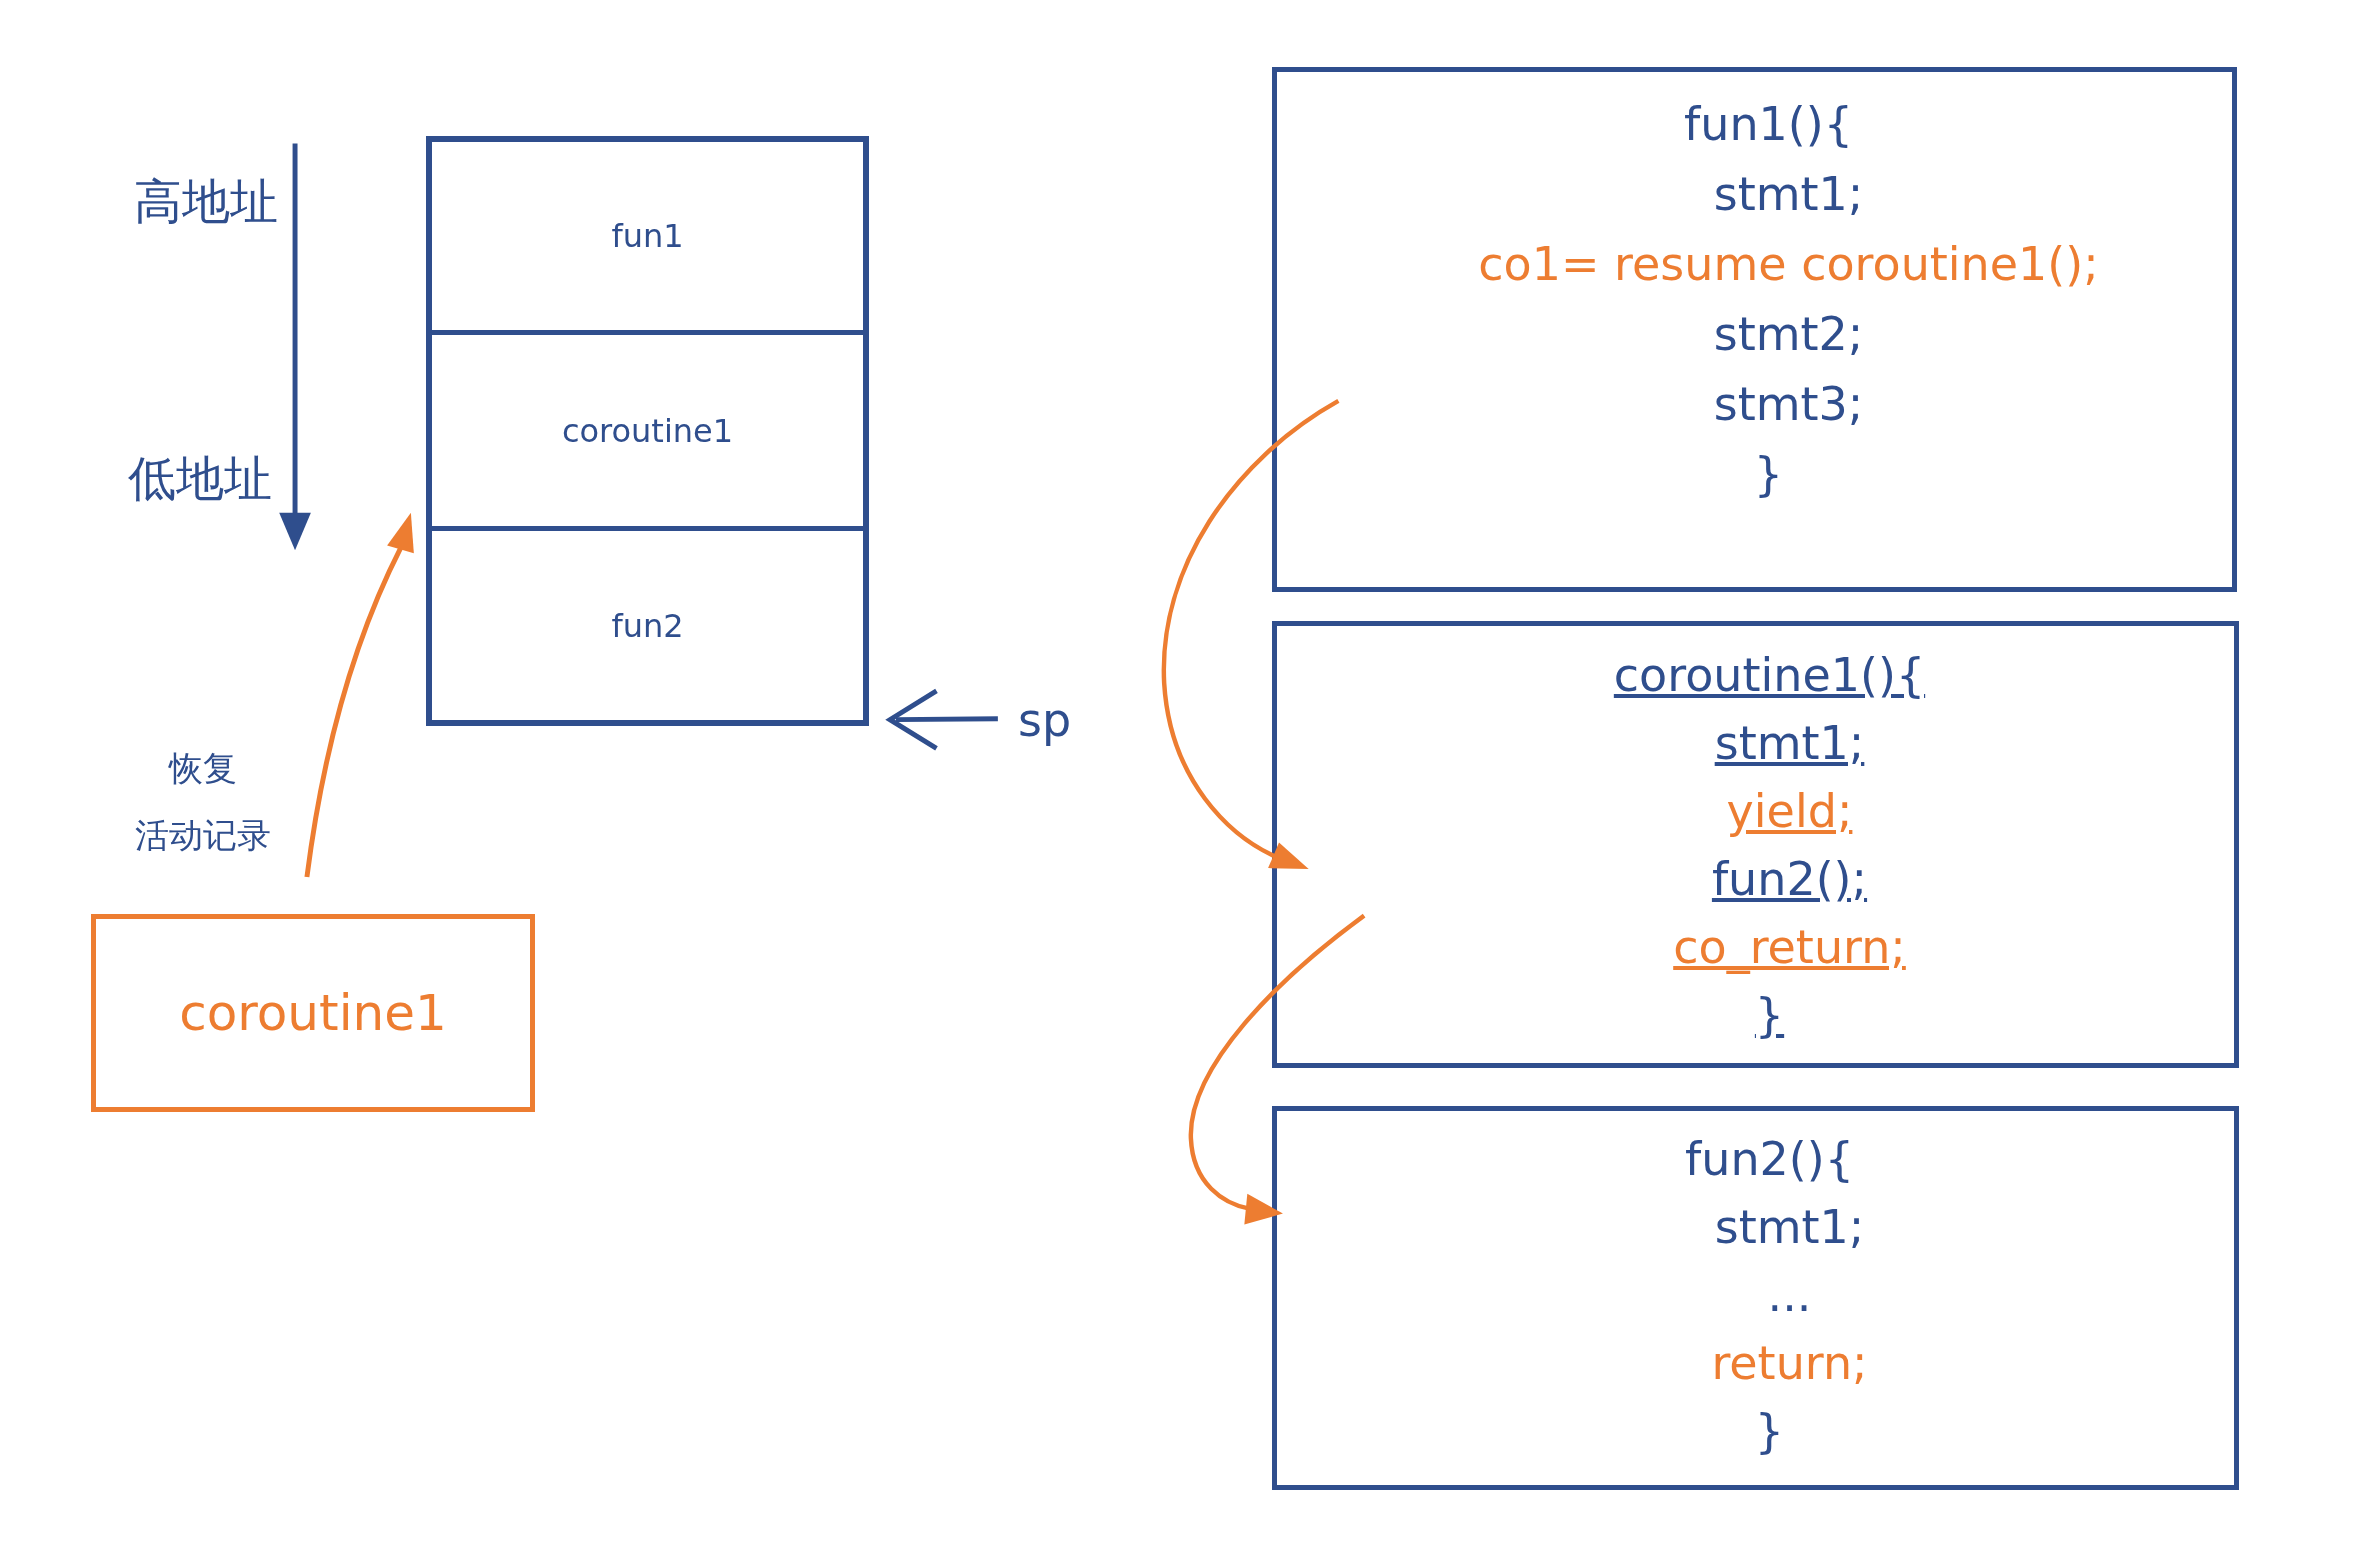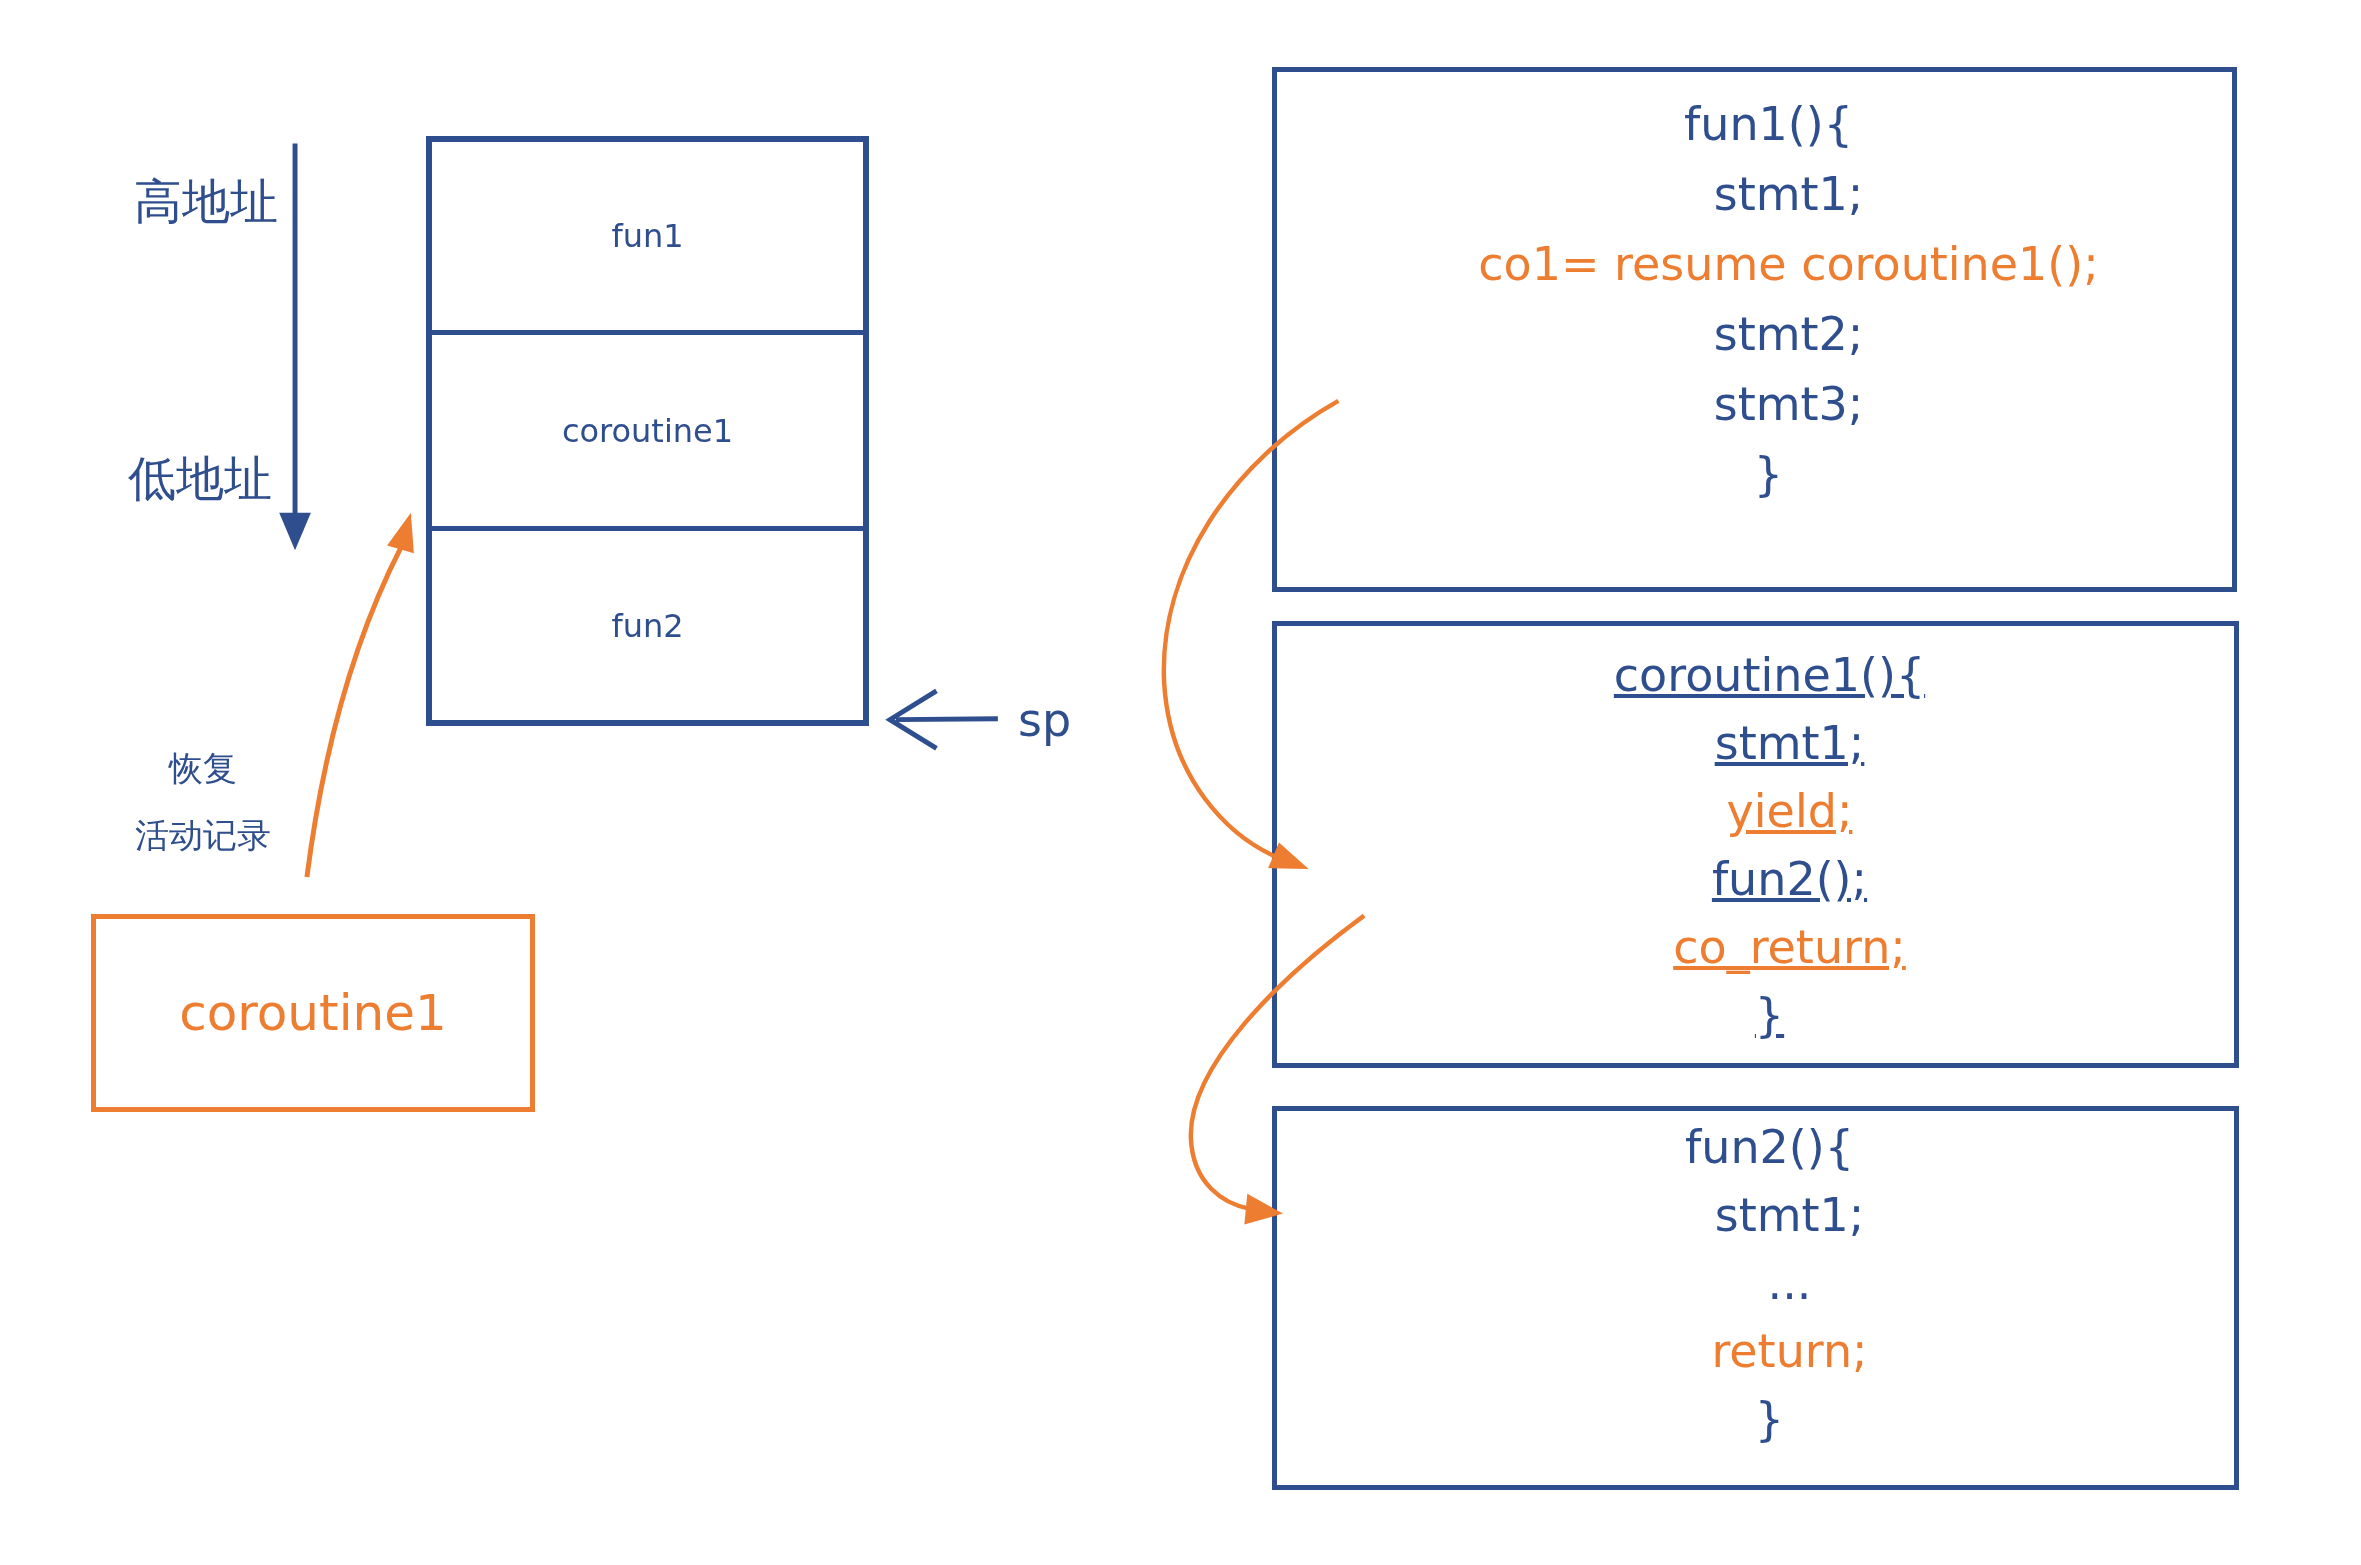--- a/index.html
+++ b/index.html
@@ -79,21 +79,21 @@
     left:1272px;
     border:5px solid var(--blue);
     box-sizing:border-box;
     background:transparent;
     padding-left:28px;
     font-size:46px;
     color:var(--blue);
   }
   #code-box-fun1{top:67px;width:965px;height:525px;padding-top:17px;}
   #code-box-coroutine1{top:621px;width:967px;height:447px;padding-top:15px;}
-  #code-box-fun2{top:1106px;width:967px;height:384px;padding-top:2px;}
+  #code-box-fun2{top:1106px;width:967px;height:384px;padding-top:14px;}
   #code-box-fun1 .code-line{height:70px;line-height:70px;}
   #code-box-coroutine1 .code-line{height:68px;line-height:68px;text-decoration:underline;}
   #code-box-fun2 .code-line{height:68px;line-height:68px;}
   .code-line{white-space:pre;text-align:center;}
   .code-line.ind{margin-left:40px;}
 
   svg.overlay{
     position:absolute;left:0;top:0;width:2361px;height:1565px;
     pointer-events:none;
   }

